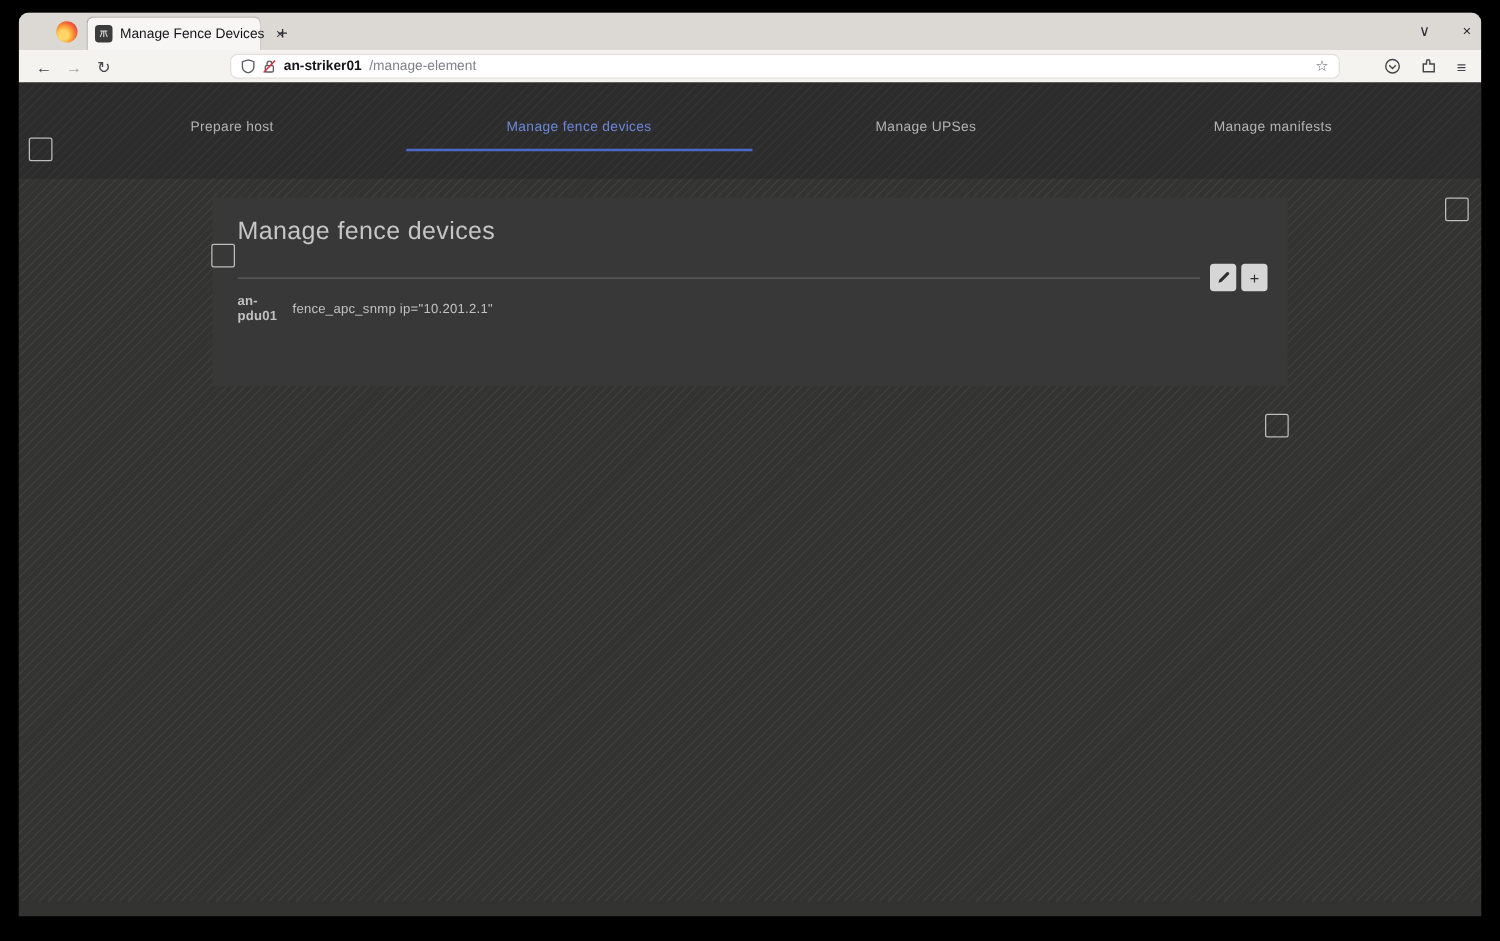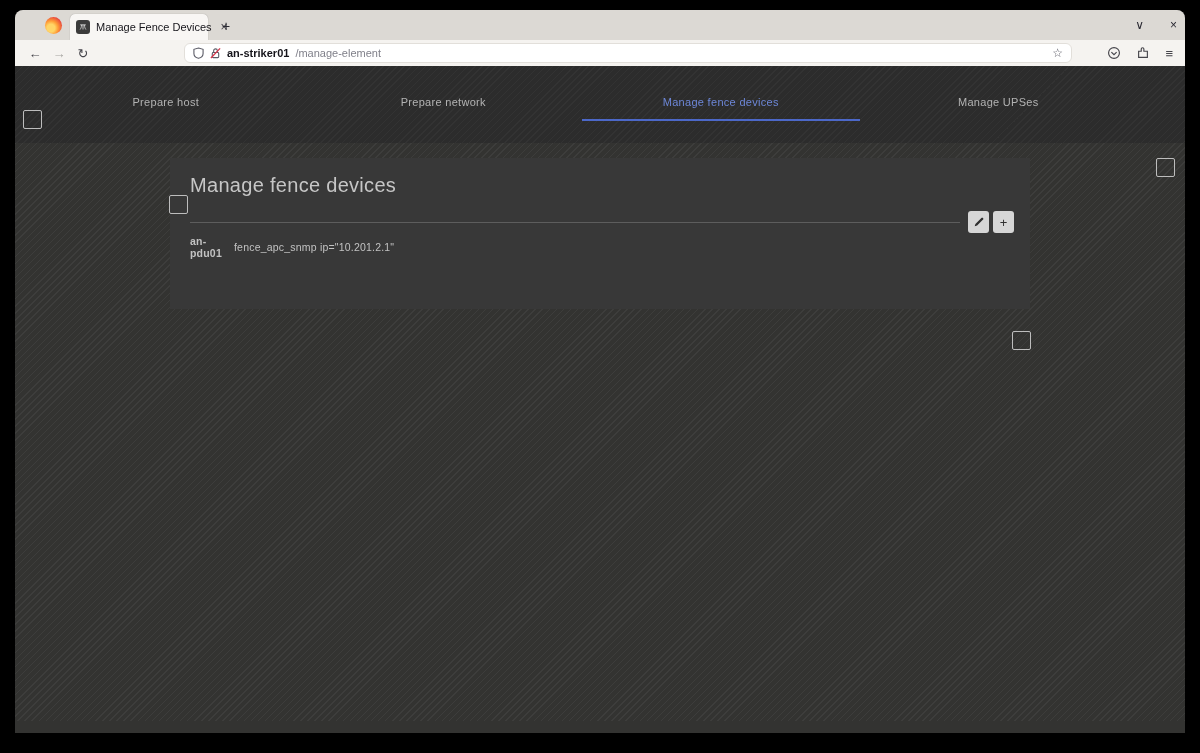--- a/index.html
+++ b/index.html
@@ -43,21 +43,21 @@
   .logo-box { position:absolute; left:20px; top:4px; width:28px; height:28px; background:#c4c4c4;
               border-radius:5px; display:flex; align-items:center; justify-content:center; }
   .brand { position:absolute; left:55px; top:3px; font-family:"DejaVu Sans Mono", monospace; }
   .brand-name { font-size:15px; font-weight:bold; letter-spacing:2px; color:#cfcfcf; }
   .brand-tag { font-size:6.5px; color:#9a9a9a; letter-spacing:1px; margin-top:-1px; }
   .clipboard { position:absolute; right:26px; top:5px; }
 
   
   .app-nav { position:relative; height:77px;
              background:#2c2c2c; background-image:repeating-linear-gradient(135deg, rgba(255,255,255,.03) 0 1px, transparent 1px 5px); }
-  .nav-tabs { position:absolute; left:12px; top:18px; width:1110px; height:37px; display:flex;justify-content:space-between; }
+  .nav-tabs { position:absolute; left:32px; top:18px; width:1110px; height:37px; display:flex;justify-content:space-between; }
   .nav-tab { flex:1; display:flex; align-items:center; justify-content:center;
              font-size:11px; letter-spacing:.3px; color:#b3b3b3; border-bottom:2px solid transparent; cursor:default; }
   .nav-tab.active { color:#6d87d8; border-bottom-color:#4c68c9; }
 
   
   .content { position:relative; height:578px;
              background:#333331; background-image:repeating-linear-gradient(135deg, rgba(255,255,255,.05) 0 1px, transparent 1px 5px); }
   .panel { position:absolute; left:155px; top:15px; width:860px; height:151px; background:#383838; }
   .panel-title { padding:16px 20px 0 20px; font-size:20px; font-weight:400; color:#c6c6c6; letter-spacing:.3px; }
   .divider-row { display:flex; align-items:center; margin:14px 16px 0 20px; gap:4px; height:22px; }
@@ -128,23 +128,23 @@
           <path d="M3 6 h3 V3.5 a1.5 1.5 0 0 1 3 0 V6 h4 v7 H3 Z" fill="none" stroke="#45444a" stroke-width="1.3"></path>
         </svg>
       <span class="ticon">≡</span>
     </div>
   </div>
 
 
   <div class="app-nav">
     <div class="nav-tabs">
       <div class="nav-tab">Prepare host</div>
-      <div class="nav-tab">Prepare network</div>
       <div class="nav-tab active">Manage fence devices</div>
       <div class="nav-tab">Manage UPSes</div>
+      <div class="nav-tab">Manage manifests</div>
     </div>
   </div>
 
   <div class="content">
     <div class="panel">
       <div class="panel-title">Manage fence devices</div>
       <div class="divider-row">
         <div class="divider-line"></div>
         <button class="icon-btn">
           <svg width="12" height="12" viewBox="0 0 14 14">

